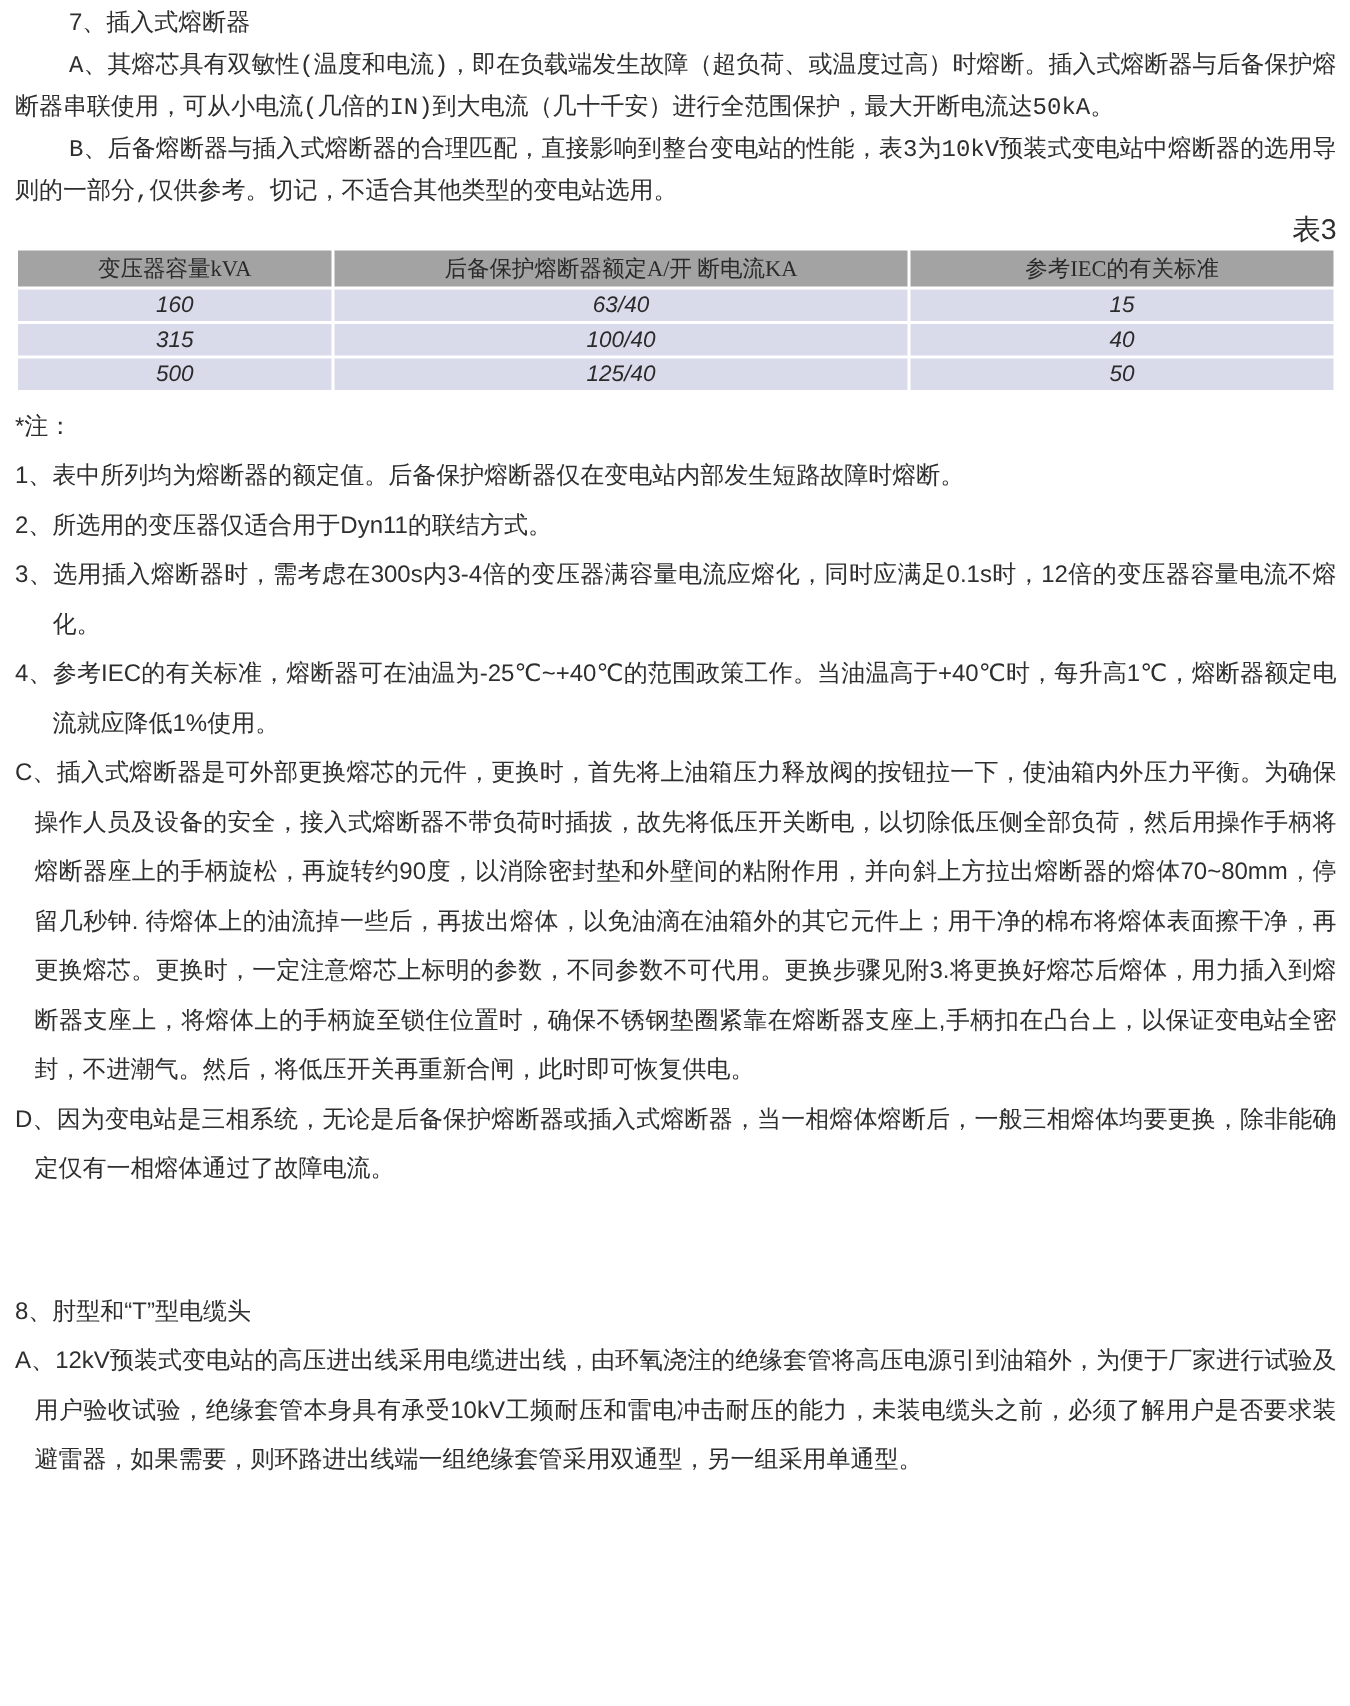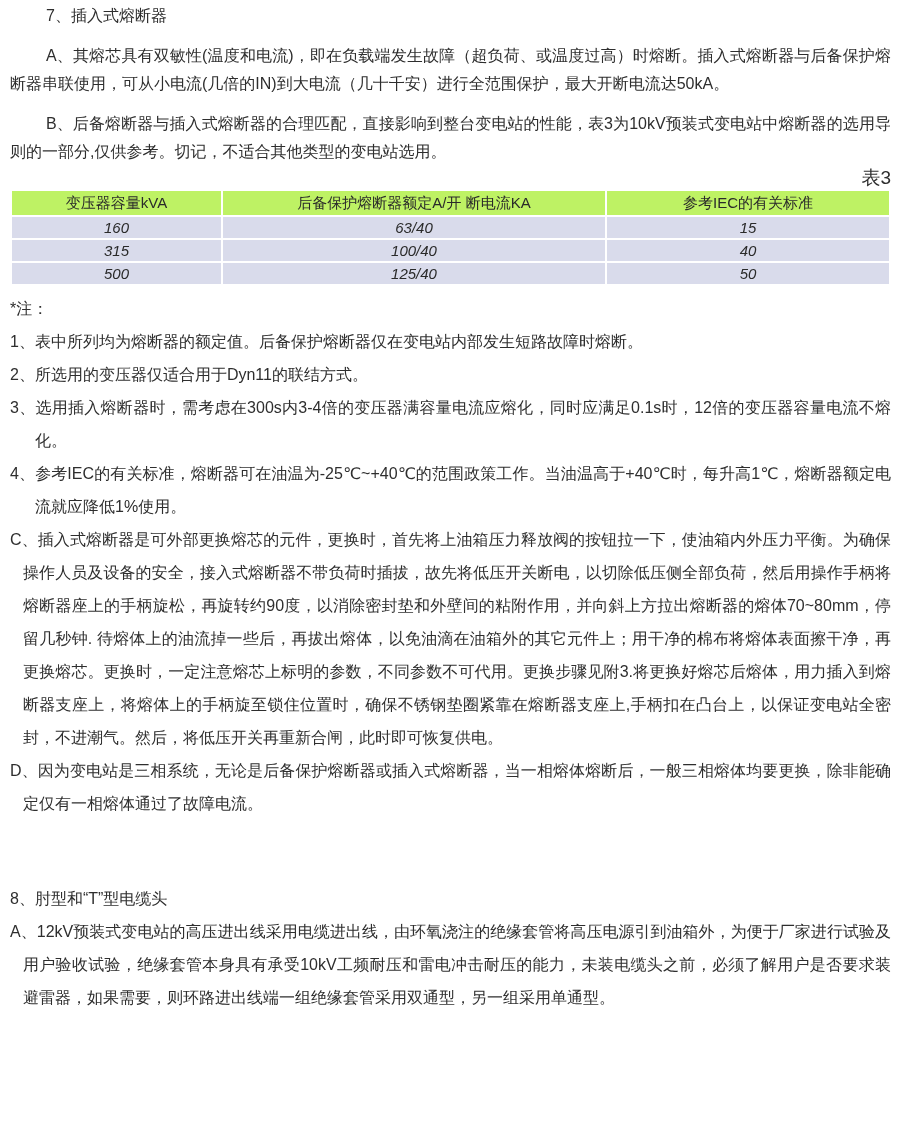--- a/index.html
+++ b/index.html
@@ -16,24 +16,25 @@
     overflow: hidden;
   }
   .page { padding: 2px 9px 0 10px; }
 
   
   .s7-heading {
     text-indent: 36px;
     line-height: 28px;
   }
   .para7 {
-    margin: 12px 0 0 0;
+    margin: 0 0 0 0;
     text-indent: 36px;
     text-align: justify;
     line-height: 28px;
+    font-family: Liberation Mono, monospace;
   }
 
   
   .table-label {
     text-align: right;
     font-size: 19px;
     line-height: 20px;
     margin: 2px 0 1px 0;
   }
 
@@ -47,22 +48,23 @@
   table.fuse-table th,
   table.fuse-table td {
     border: 2px solid #ffffff;
     text-align: center;
     vertical-align: middle;
     padding: 0;
     font-weight: normal;
     color: #2a2a2a;
   }
   table.fuse-table th {
-    background: #bef264;
+    background: #a3a3a3;
     height: 24px;
+    font-family: Liberation Serif, serif;
   }
   table.fuse-table td {
     background: #d9dbeb;
     height: 21px;
     font-style: italic;
   }
   .col-cap   { width: 24%; }
   .col-back  { width: 43.7%; }
   .col-plug  { width: 32.3%; }
 

